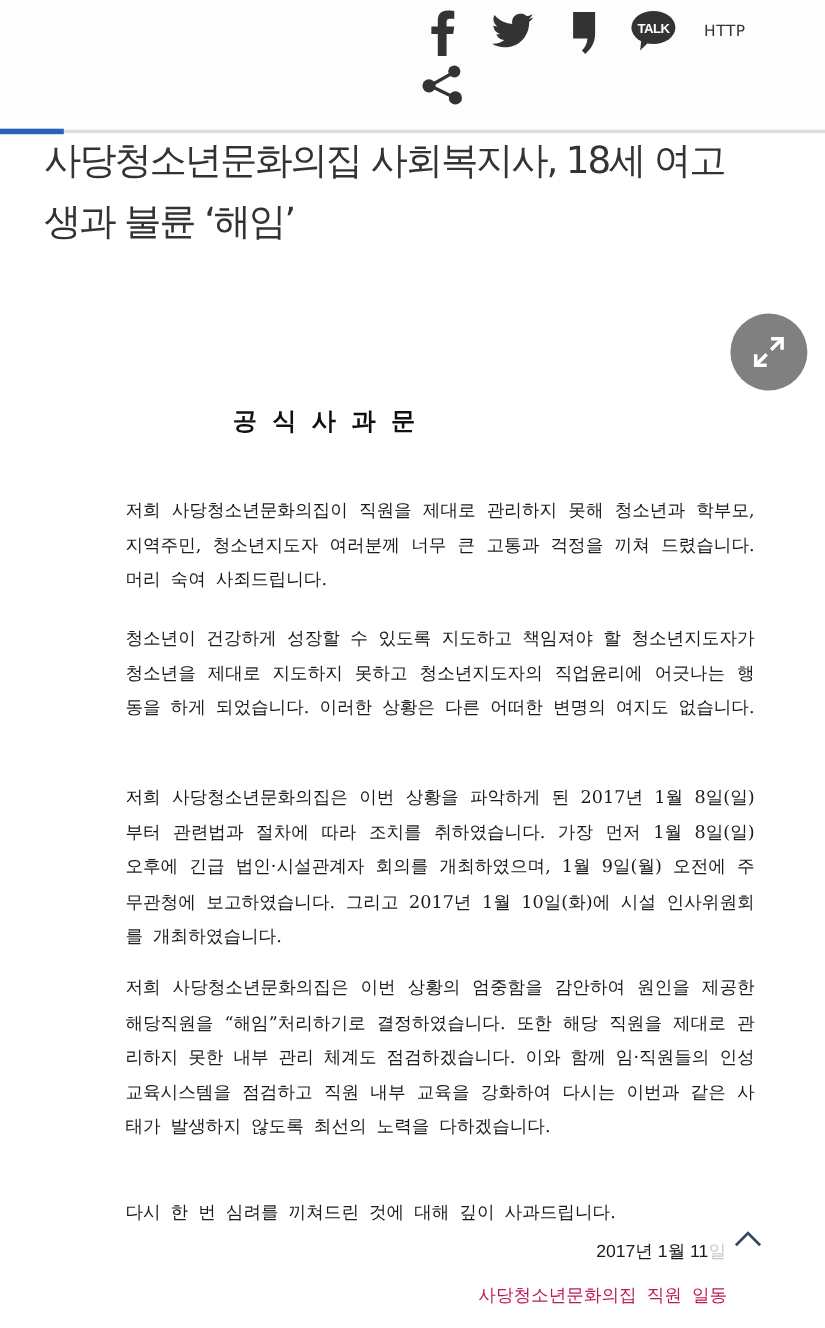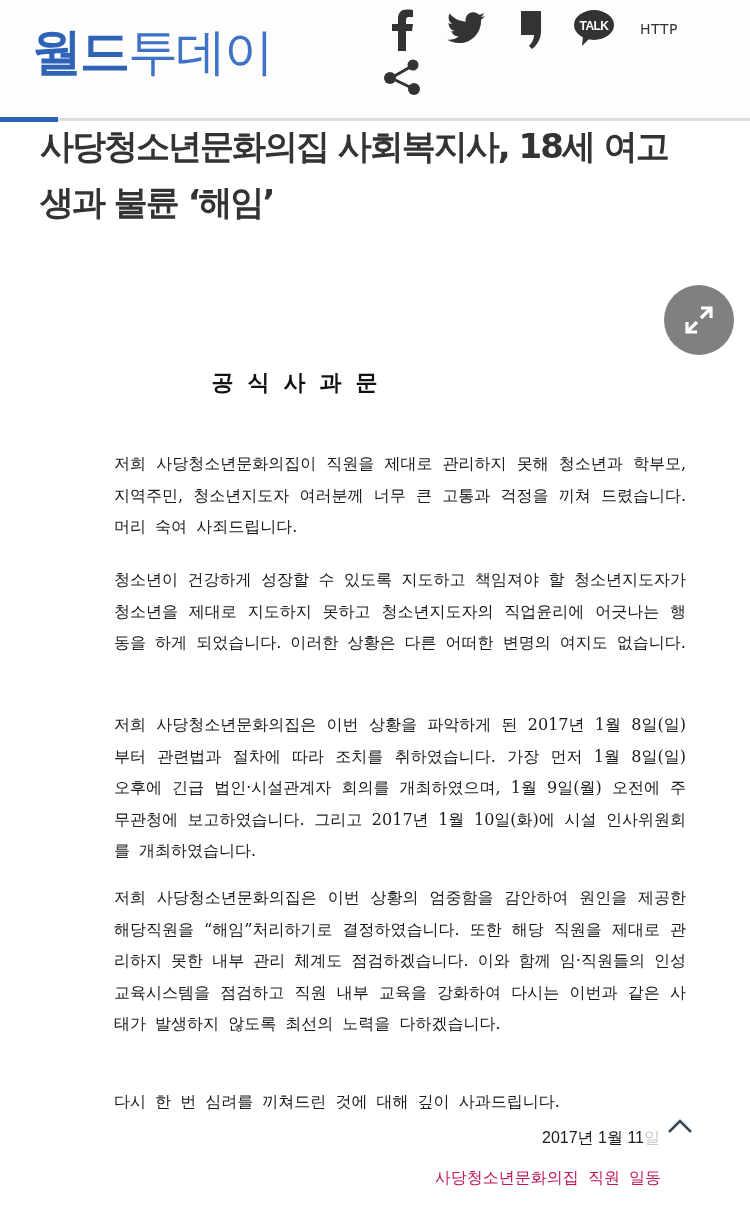--- a/index.html
+++ b/index.html
@@ -16,21 +16,21 @@
   .fb { left: 388px; top: 6px; width: 30px; height: 46px; }
   .tw { left: 446px; top: 10px; width: 40px; height: 36px; }
   .story { left: 518px; top: 8px; width: 26px; height: 42px; }
   .talk { left: 573px; top: 8px; width: 42px; height: 40px; }
   .http { left: 636px; top: 20px; width: 46px; height: 18px; font-family: "DejaVu Sans", sans-serif; font-weight: normal; font-size: 14px; color: #333; letter-spacing: 0.5px; }
   .sharebtn { left: 382px; top: 58px; width: 40px; height: 40px; }
 
   .rule { position: absolute; left: 0; top: 118px; width: 750px; height: 3px; background: #dcdcdc; }
   .rule-accent { position: absolute; left: 0; top: 117px; width: 58px; height: 5px; background: #2a62b5; }
 
-  .headline { position: absolute; left: 40px; top: 118px; width: 640px; font-family: "DejaVu Sans", sans-serif; font-size: 34px; line-height: 56px; color: #333; letter-spacing: -2px; font-weight: bold; }
+  .headline { position: absolute; left: 40px; top: 118px; width: 640px; font-family: "DejaVu Sans", sans-serif; font-size: 34px; line-height: 56px; color: #333; letter-spacing: -2px; font-weight: normal; }
 
   .expand-btn { position: absolute; left: 664px; top: 285px; width: 70px; height: 70px; border-radius: 50%; background: #808080; display: flex; align-items: center; justify-content: center; cursor: pointer; }
 
   .doc-title { position: absolute; left: 0; top: 368px; width: 593px; text-align: center; font-family: "DejaVu Sans", sans-serif; font-weight: bold; font-size: 22px; letter-spacing: 14px; color: #111; padding-left: 10px; }
 
   .para { position: absolute; left: 74px; width: 572px; font-family: "DejaVu Serif", serif; font-size: 16px; line-height: 31.5px; color: #1a1a1a; text-align: justify; text-align-last: left; word-spacing: 4px; margin-left: 40px; }
   .p1 { top: 448px; }
   .p2 { top: 564px; }
   .p3 { top: 709px; }
   .p4 { top: 882px; }
@@ -39,23 +39,20 @@
   .date { position: absolute; left: 420px; width: 240px; top: 1128px; text-align: right; font-family: Liberation Sans, sans-serif; font-size: 16px; color: #1a1a1a; }
   .date .faded { color: #c8c8c8; }
   .signer { position: absolute; left: 380px; width: 281px; top: 1168px; text-align: right; font-family: "DejaVu Serif", serif; font-size: 16px; color: #be185d; word-spacing: 4px; }
 
   .top-btn { position: absolute; left: 666px; top: 1116px; width: 28px; height: 20px; cursor: pointer; }
 </style>
 </head>
 <body>
 
 <div class="header">
-  <div class="logo">
-    <span class="bold">월드</span><span class="light">투데이</span>
-  </div>
 
   <div class="share fb">
     <svg width="22" height="44" viewBox="0 0 22 44">
       <path d="M14 44V24h6l1-7h-7v-4c0-2 1-3 3-3h4V3c-1 0-3-.4-6-.4-6 0-9 3.4-9 9V17H0v7h6v20z" fill="#333"></path>
     </svg>
   </div>
 
   <div class="share tw">
     <svg width="38" height="32" viewBox="0 0 24 20">
       <path d="M24 2.4c-.9.4-1.8.6-2.8.8 1-.6 1.8-1.6 2.2-2.7-1 .6-2 1-3.1 1.2C19.3.7 18 0 16.6 0c-2.7 0-4.9 2.2-4.9 4.9 0 .4 0 .8.1 1.1C7.7 5.8 4.1 3.9 1.7.9c-.4.7-.7 1.6-.7 2.5 0 1.7.9 3.2 2.2 4.1-.8 0-1.6-.2-2.2-.6v.1c0 2.4 1.7 4.4 3.9 4.8-.4.1-.8.2-1.3.2-.3 0-.6 0-.9-.1.6 2 2.4 3.4 4.6 3.4-1.7 1.3-3.8 2.1-6.1 2.1-.4 0-.8 0-1.2-.1 2.2 1.4 4.8 2.2 7.5 2.2 9.1 0 14-7.5 14-14v-.6c1-.7 1.8-1.6 2.5-2.5z" fill="#333"></path>

